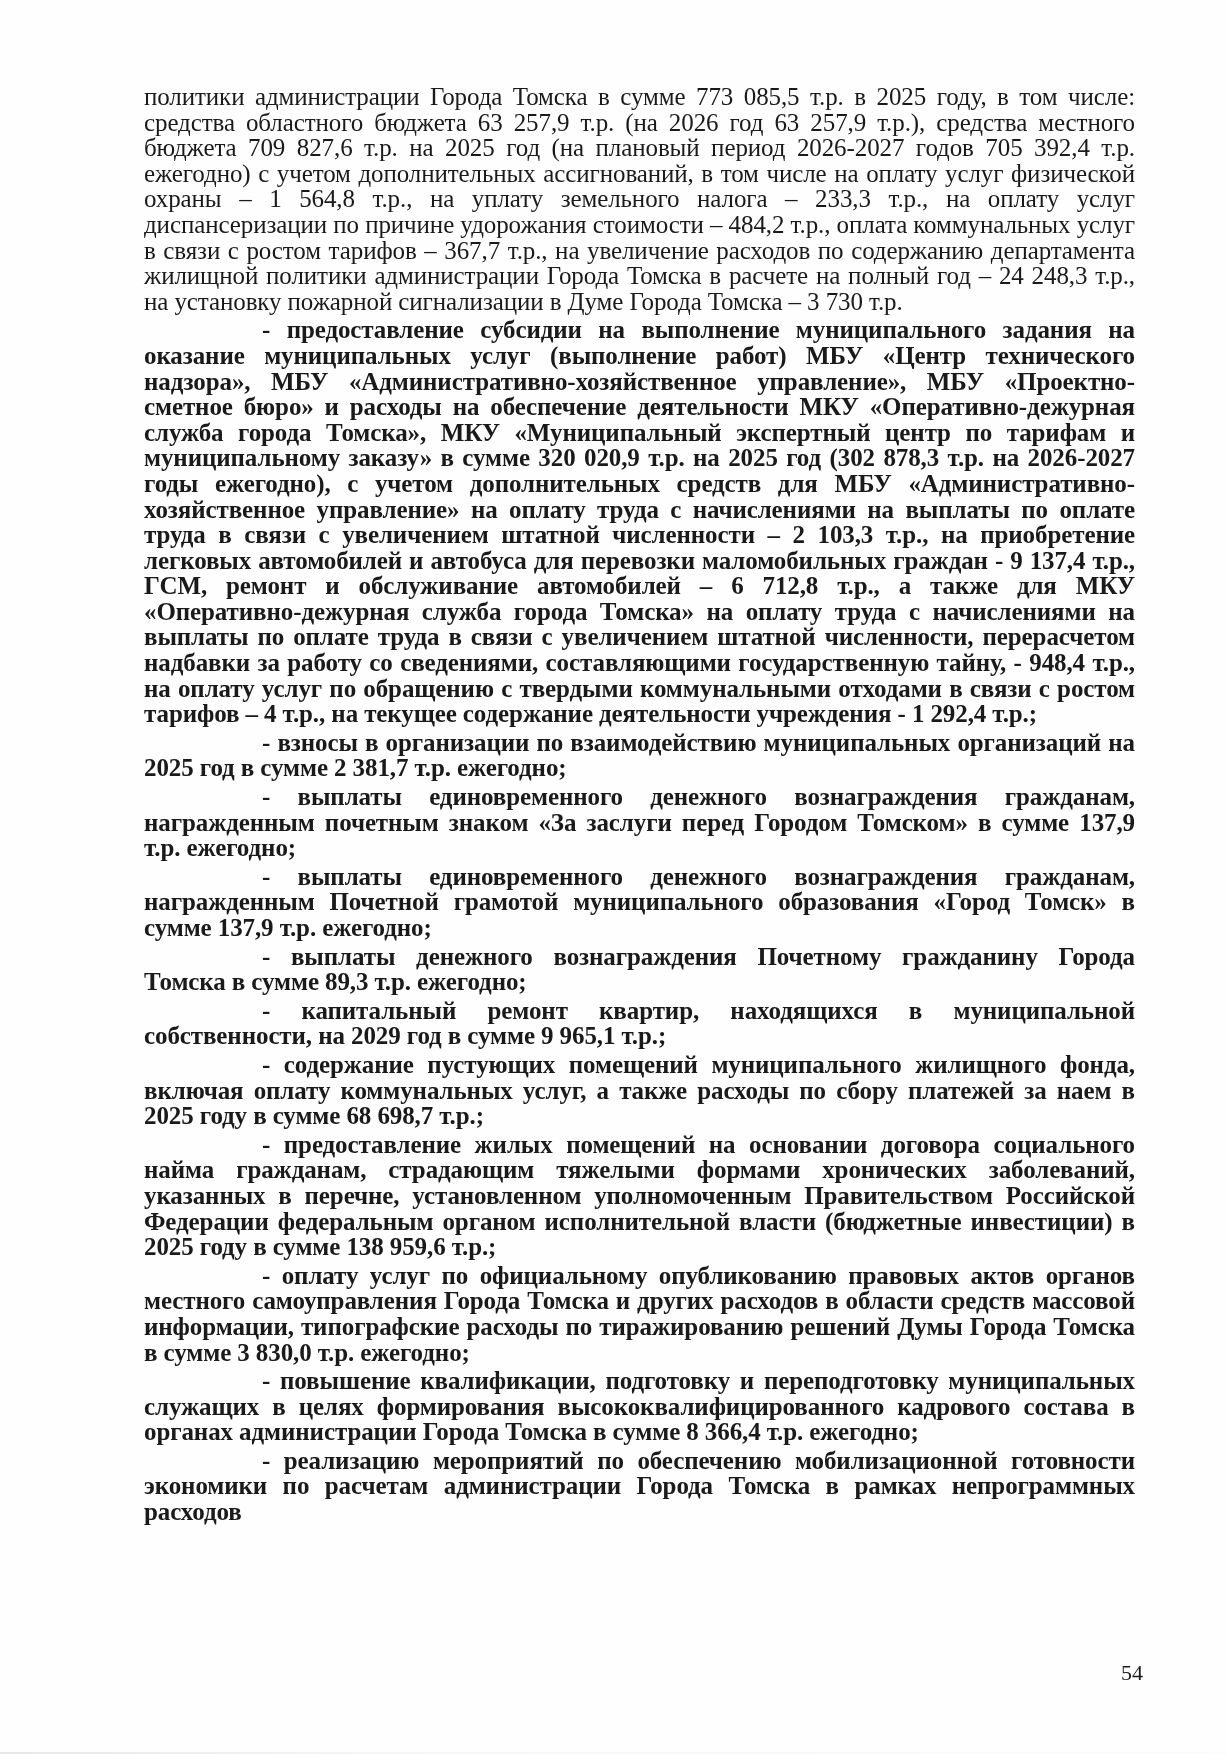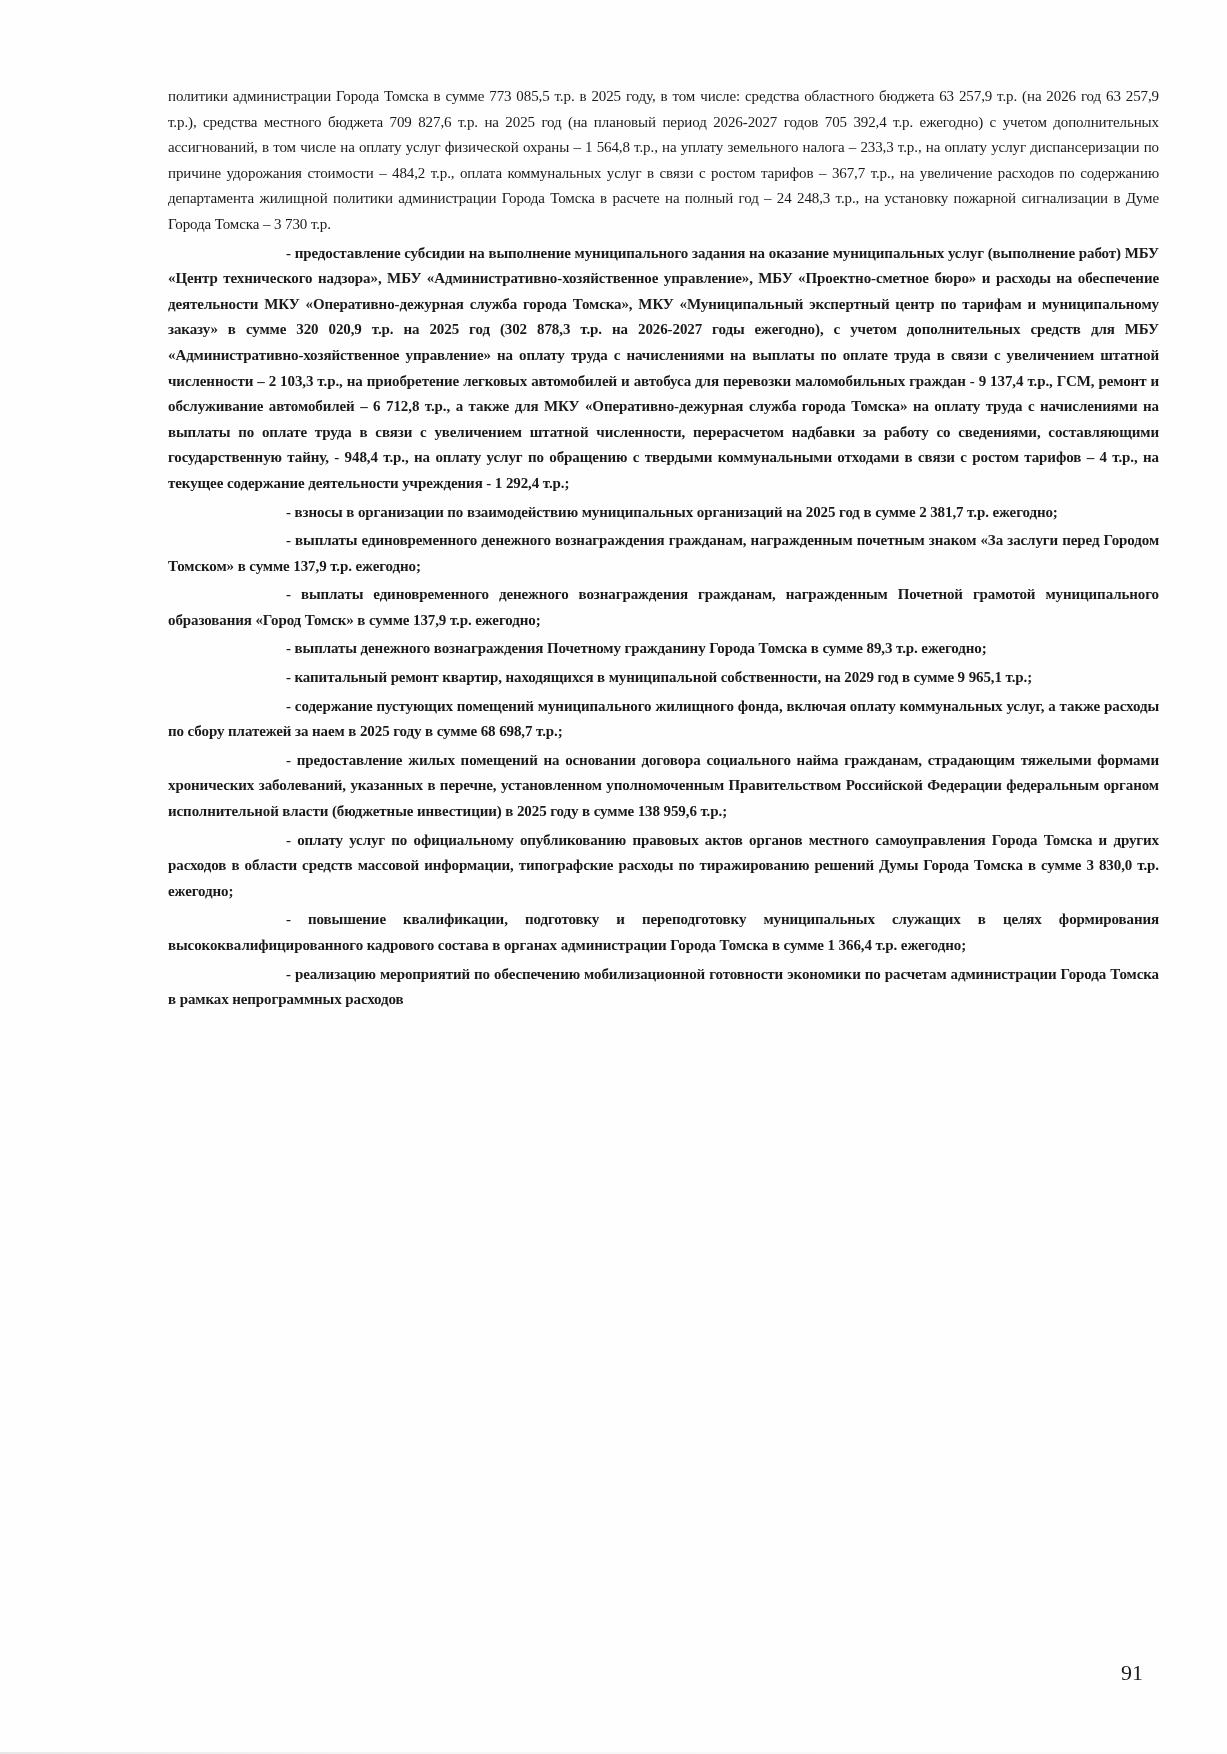--- a/index.html
+++ b/index.html
@@ -17,24 +17,24 @@
     }
     .page {
       position: absolute;
       left: 0; top: 0;
       width: 1227px;
       height: 1754px;
       background: #fefefe;
     }
     .body-text {
       position: absolute;
-      left: 168px;
+      left: 144px;
       top: 84px;
       width: 991px;
-      font-size: 15px;
+      font-size: 25px;
       line-height: 25.6px;
       text-align: justify;
       letter-spacing: -0.1px;
     }
     .body-text p {
       margin: 0 0 3px 0;
       text-indent: 0;
     }
     .body-text p.indent {
       text-indent: 118px;
@@ -65,19 +65,19 @@
     <p>политики администрации Города Томска в сумме 773 085,5 т.р. в 2025 году, в том числе: средства областного бюджета 63 257,9 т.р. (на 2026 год 63 257,9 т.р.), средства местного бюджета 709 827,6 т.р. на 2025 год (на плановый период 2026-2027 годов 705 392,4 т.р. ежегодно) с учетом дополнительных ассигнований, в том числе на оплату услуг физической охраны – 1 564,8 т.р., на уплату земельного налога – 233,3 т.р., на оплату услуг диспансеризации по причине удорожания стоимости – 484,2 т.р., оплата коммунальных услуг в связи с ростом тарифов – 367,7 т.р., на увеличение расходов по содержанию департамента жилищной политики администрации Города Томска в расчете на полный год – 24 248,3 т.р., на установку пожарной сигнализации в Думе Города Томска – 3 730 т.р.</p>
     <p class="indent">- предоставление субсидии на выполнение муниципального задания на оказание муниципальных услуг (выполнение работ) МБУ «Центр технического надзора», МБУ «Административно-хозяйственное управление», МБУ «Проектно-сметное бюро» и расходы на обеспечение деятельности МКУ «Оперативно-дежурная служба города Томска», МКУ «Муниципальный экспертный центр по тарифам и муниципальному заказу» в сумме 320 020,9 т.р. на 2025 год (302 878,3 т.р. на 2026-2027 годы ежегодно), с учетом дополнительных средств для МБУ «Административно-хозяйственное управление» на оплату труда с начислениями на выплаты по оплате труда в связи с увеличением штатной численности – 2 103,3 т.р., на приобретение легковых автомобилей и автобуса для перевозки маломобильных граждан - 9 137,4 т.р., ГСМ, ремонт и обслуживание автомобилей – 6 712,8 т.р., а также для МКУ «Оперативно-дежурная служба города Томска» на оплату труда с начислениями на выплаты по оплате труда в связи с увеличением штатной численности, перерасчетом надбавки за работу со сведениями, составляющими государственную тайну, - 948,4 т.р., на оплату услуг по обращению с твердыми коммунальными отходами в связи с ростом тарифов – 4 т.р., на текущее содержание деятельности учреждения - 1 292,4 т.р.;</p>
     <p class="indent">- взносы в организации по взаимодействию муниципальных организаций на 2025 год в сумме 2 381,7 т.р. ежегодно;</p>
     <p class="indent">- выплаты единовременного денежного вознаграждения гражданам, награжденным почетным знаком «За заслуги перед Городом Томском» в сумме 137,9 т.р. ежегодно;</p>
     <p class="indent">- выплаты единовременного денежного вознаграждения гражданам, награжденным Почетной грамотой муниципального образования «Город Томск» в сумме 137,9 т.р. ежегодно;</p>
     <p class="indent">- выплаты денежного вознаграждения Почетному гражданину Города Томска в сумме 89,3 т.р. ежегодно;</p>
     <p class="indent">- капитальный ремонт квартир, находящихся в муниципальной собственности, на 2029 год в сумме 9 965,1 т.р.;</p>
     <p class="indent">- содержание пустующих помещений муниципального жилищного фонда, включая оплату коммунальных услуг, а также расходы по сбору платежей за наем в 2025 году в сумме 68 698,7 т.р.;</p>
     <p class="indent">- предоставление жилых помещений на основании договора социального найма гражданам, страдающим тяжелыми формами хронических заболеваний, указанных в перечне, установленном уполномоченным Правительством Российской Федерации федеральным органом исполнительной власти (бюджетные инвестиции) в 2025 году в сумме 138 959,6 т.р.;</p>
     <p class="indent">- оплату услуг по официальному опубликованию правовых актов органов местного самоуправления Города Томска и других расходов в области средств массовой информации, типографские расходы по тиражированию решений Думы Города Томска в сумме 3 830,0 т.р. ежегодно;</p>
-    <p class="indent">- повышение квалификации, подготовку и переподготовку муниципальных служащих в целях формирования высококвалифицированного кадрового состава в органах администрации Города Томска в сумме 1 366,4 т.р. ежегодно;</p>
+    <p class="indent">- повышение квалификации, подготовку и переподготовку муниципальных служащих в целях формирования высококвалифицированного кадрового состава в органах администрации Города Томска в сумме 8 366,4 т.р. ежегодно;</p>
     <p class="indent">- реализацию мероприятий по обеспечению мобилизационной готовности экономики по расчетам администрации Города Томска в рамках непрограммных расходов</p>
   </div>
 
-  <div class="page-number">91</div>
+  <div class="page-number">54</div>
   <div class="scan-edge"></div>
 </div>
 
 </body></html>

